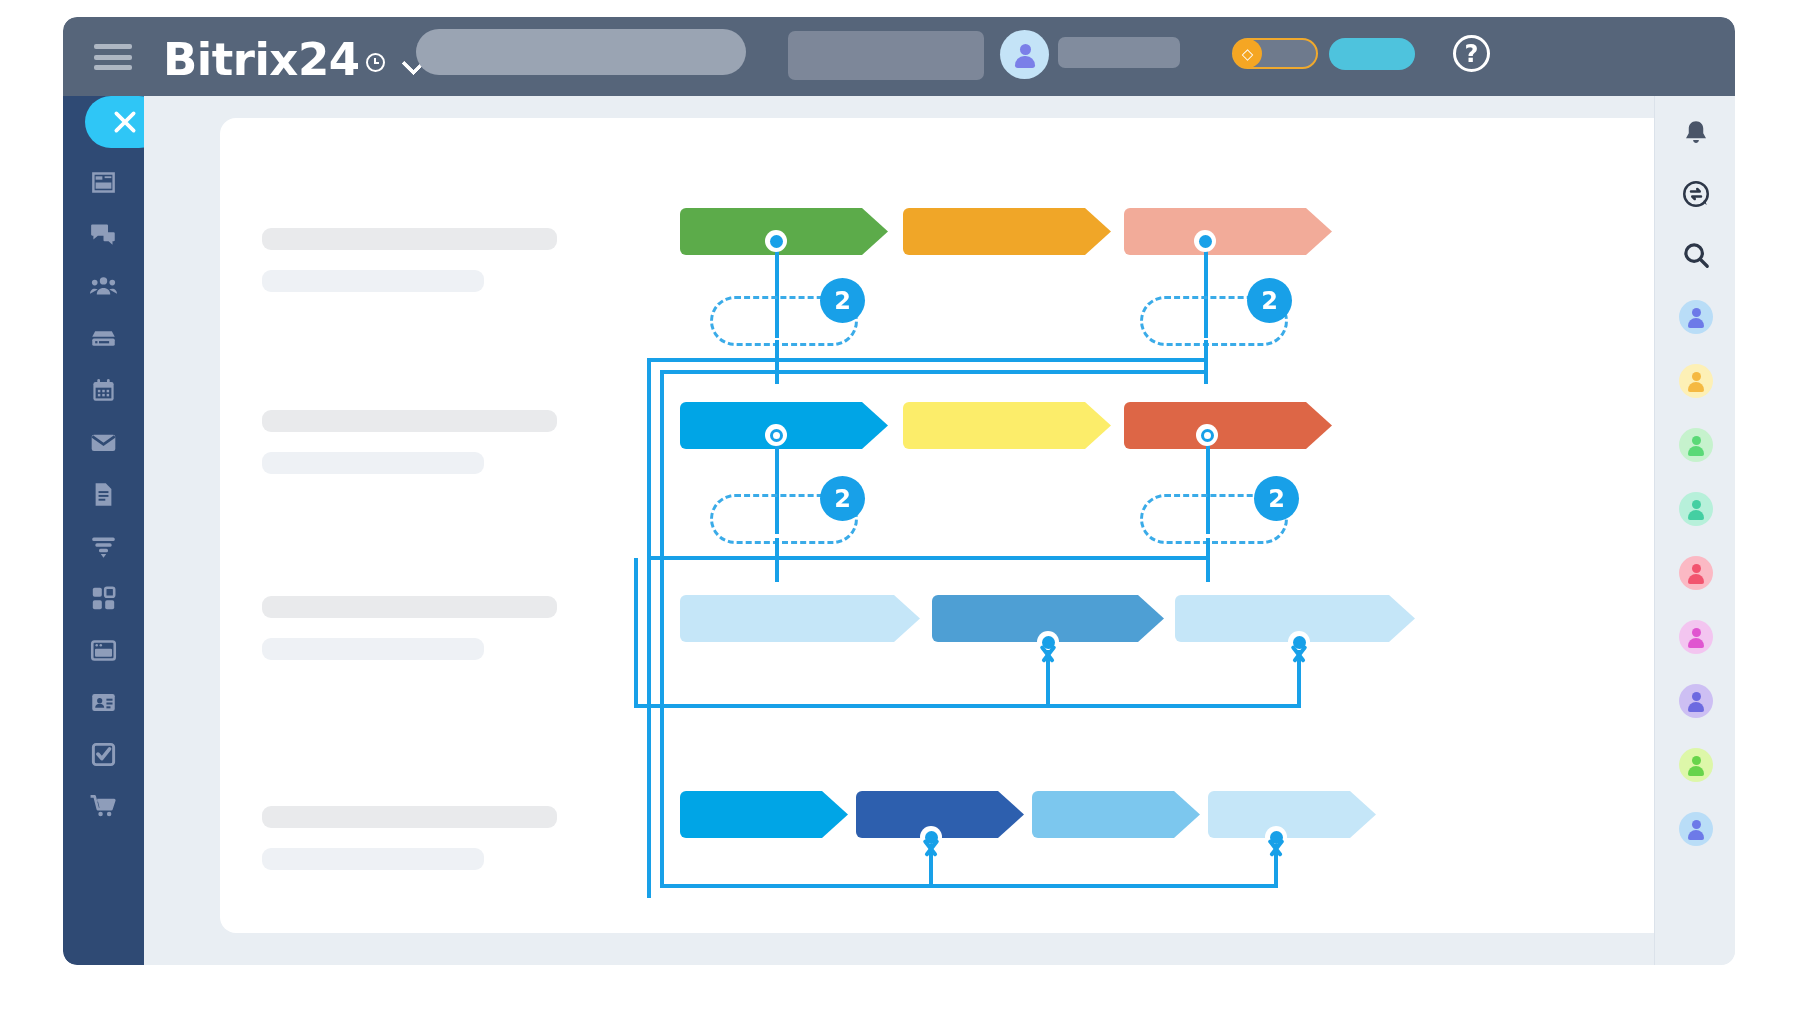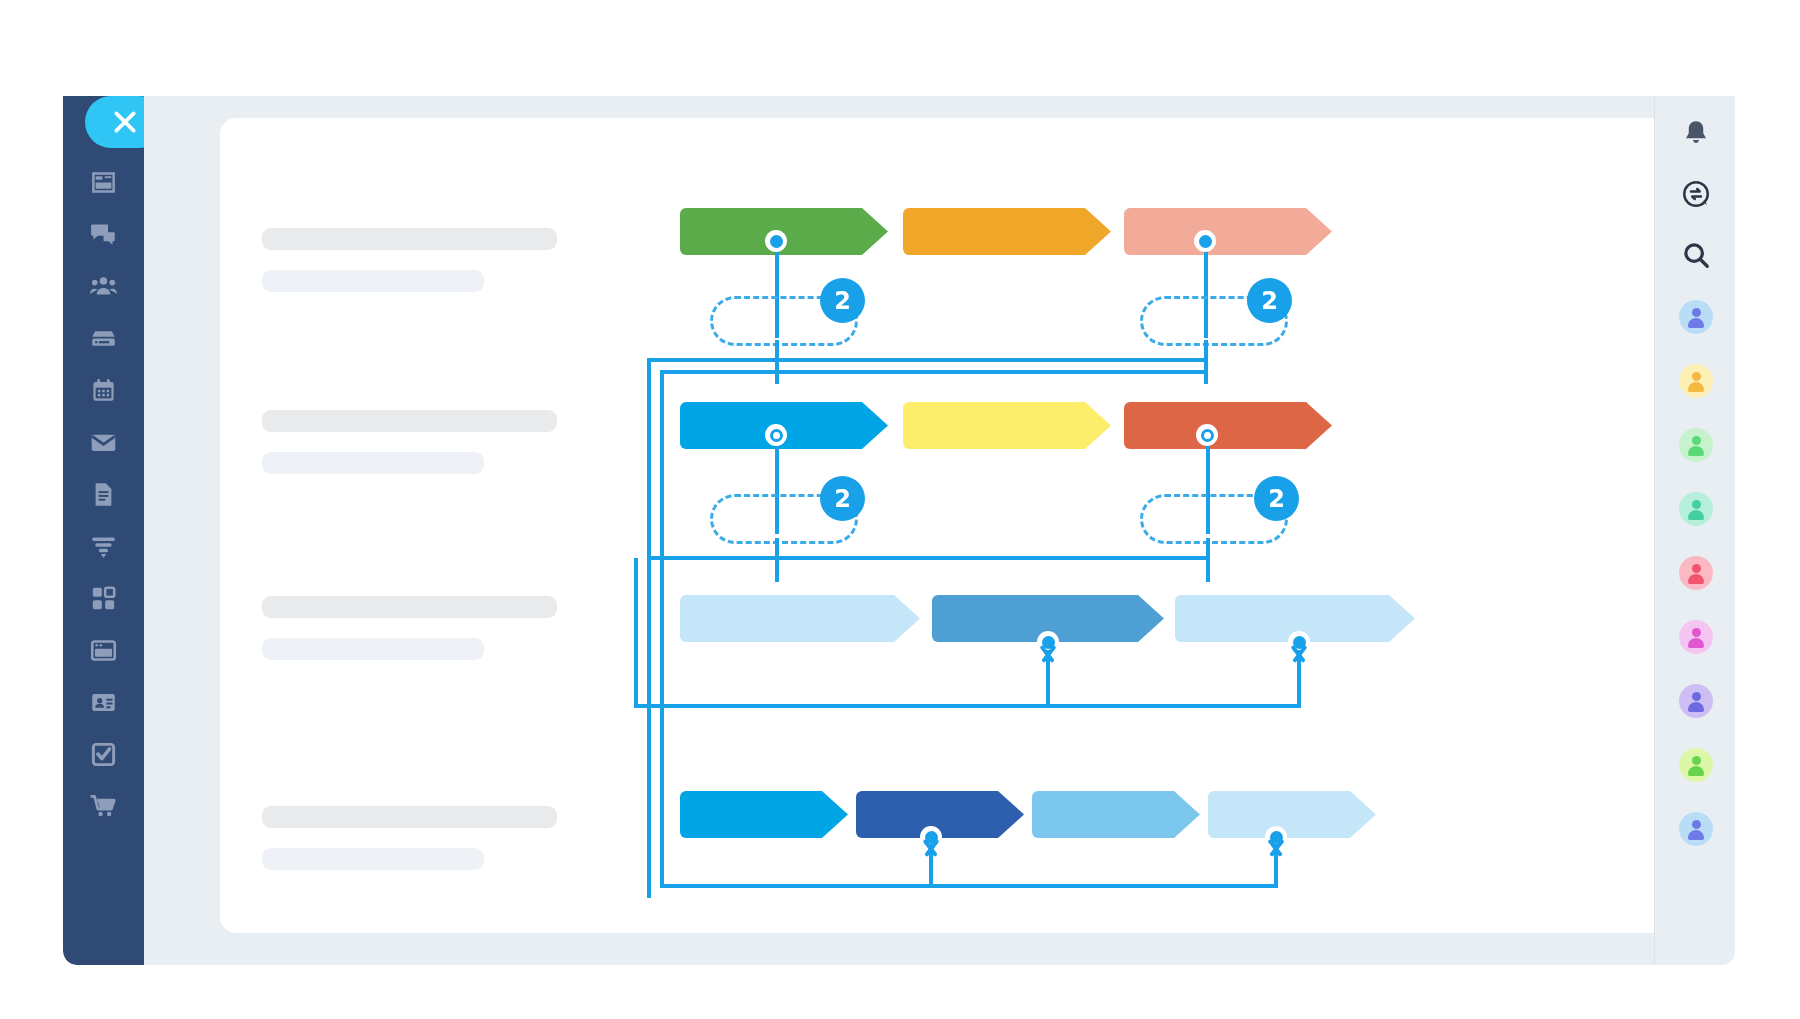--- a/index.html
+++ b/index.html
@@ -234,20 +234,52 @@
   .rr-av .p::after {
     content:""; position:absolute; left:1px; top:10px; width:16px; height:10px;
     border-radius: 8px 8px 2px 2px; background: currentColor;
   }
 </style>
 </head>
 <body>
 
 <div id="app">
 
+  <div class="topbar">
+
+    <div class="burger">
+      <span></span>
+      <span></span>
+      <span></span>
+    </div>
+
+    <div class="brand">
+      <span>Bitrix24</span>
+      <span class="clock"></span>
+    </div>
+
+    <div class="chev-down"></div>
+
+    <div class="hdr-pill search" title=""></div>
+    <div class="hdr-pill box1"></div>
+
+    <div class="avatar-hdr">
+      <span class="person"></span>
+    </div>
+
+    <div class="hdr-pill box2"></div>
+
+    <div class="rocket-pill">
+      <span class="dot">◇</span>
+    </div>
+
+    <div class="teal-pill"></div>
+
+    <div class="help-btn">?</div>
+  </div>
 
   <div class="sidebar">
 
     <div class="close-tab">
       <svg viewBox="0 0 24 24">
           <path d="M4 4 L20 20 M20 4 L4 20" stroke="#fff" stroke-width="3.4" stroke-linecap="round"></path>
         </svg>
     </div>
 
     <div class="nav-icon" style="top:66px">

